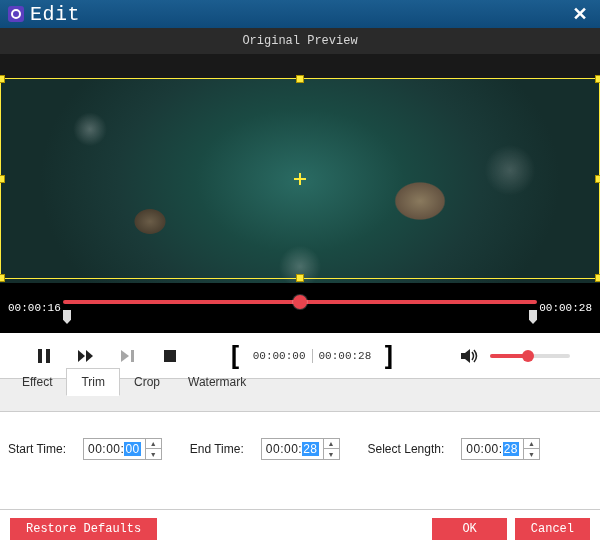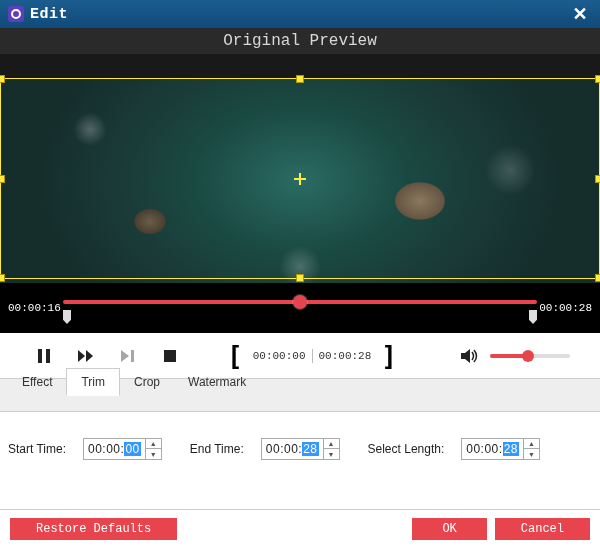--- a/index.html
+++ b/index.html
@@ -1,25 +1,25 @@
 <!DOCTYPE html>
 <html><head>
 <meta charset="utf-8">
 <style>
 *{box-sizing:border-box;margin:0;padding:0;font-family:"Segoe UI",Tahoma,Verdana,sans-serif}
 body{width:600px;height:547px;background:#fff;overflow:hidden}
 .titlebar{height:28px;background:linear-gradient(#1c5d8f,#0f4a7a);display:flex;align-items:center;padding:0 8px;color:#fff}
 .titlebar .app-icon{width:16px;height:16px;border-radius:3px;background:#5b3fbf;position:relative;margin-right:6px;display:flex;align-items:center;justify-content:center}
 .titlebar .app-icon::after{content:"";width:6px;height:6px;border:2px solid #fff;border-radius:50%;display:block}
-.titlebar .title{font-size:15px;font-weight:bold;letter-spacing:.5px;font-family:"Courier New",monospace}
+.titlebar .title{font-size:20px;font-weight:normal;letter-spacing:.5px;font-family:"Courier New",monospace}
 .titlebar .spacer{flex:1}
 .close-btn{width:24px;height:24px;display:flex;align-items:center;justify-content:center;cursor:pointer;font-size:18px;font-weight:bold}
 .preview{height:255px;display:flex;background:#191919}
 .preview-col{flex:1;display:flex;flex-direction:column;position:relative}
-.preview-head{height:26px;background:#2a2a2a;display:flex;align-items:center;justify-content:center;color:#d8d8d8;font-size:16px;font-family:"Courier New",monospace}
+.preview-head{height:26px;background:#2a2a2a;display:flex;align-items:center;justify-content:center;color:#d8d8d8;font-size:12px;font-family:"Courier New",monospace}
 .preview-body{flex:1;position:relative;background:#191919;overflow:hidden}
 .frame{position:absolute;inset:24px 0 0 0;background:
  radial-gradient(ellipse 80px 60px at 70% 60%,#8a7a5e 0%,#655442 30%,transparent 32%),
  radial-gradient(ellipse 50px 40px at 25% 70%,#6b5d48 0%,#4a3f30 30%,transparent 32%),
  radial-gradient(ellipse 260px 180px at 50% 50%,#2a6b63 0%,#1a4a43 40%,#1a3a38 70%,#152e2c 100%);
  }
 .frame::after{content:"";position:absolute;inset:0;background:
  radial-gradient(circle 40px at 15% 25%,rgba(255,255,255,.25),transparent 42%),
  radial-gradient(circle 60px at 85% 45%,rgba(255,255,255,.18),transparent 42%),
  radial-gradient(circle 50px at 50% 92%,rgba(255,255,255,.22),transparent 42%);
@@ -57,21 +57,21 @@
 .tab.active{background:#fff;border:1px solid #ccc;border-bottom:1px solid #fff;margin-bottom:-1px}
 .form{padding:26px 8px 0;display:flex;align-items:center;gap:28px;font-family:"Courier New",monospace;font-size:12px;color:#222}
 .field{display:flex;align-items:center;gap:17px}
 .time-input{display:inline-flex;align-items:center;border:1px solid #aaa;height:22px;background:#fff}
 .time-input .val{padding:0 4px;font-family:"Courier New",monospace;font-size:12px;letter-spacing:.5px}
 .time-input .val .sel{background:#3399ff;color:#fff;padding:0 1px}
 .spin{width:16px;display:flex;flex-direction:column;border-left:1px solid #aaa}
 .spin div{height:10px;display:flex;align-items:center;justify-content:center;font-size:7px;cursor:pointer;color:#555;line-height:1}
 .spin div:first-child{border-bottom:1px solid #aaa}
 .footer{position:absolute;bottom:0;left:0;right:0;height:38px;border-top:1px solid #ccc;display:flex;align-items:center;padding:0 10px;background:#fff}
-.btn{height:22px;padding:0 26px;border:none;color:#fff;font-size:12px;font-family:"Courier New",monospace;cursor:pointer;background:#e8444e;margin-left:8px}
+.btn{height:22px;padding:0 16px;border:none;color:#fff;font-size:12px;font-family:"Courier New",monospace;cursor:pointer;background:#e8444e;margin-left:8px}
 .btn.restore{margin-left:0}
 svg{display:block}
 </style>
 </head>
 <body>
 
 <div class="titlebar">
   <div class="app-icon"></div>
   <div class="title">Edit</div>
   <div class="spacer"></div>

